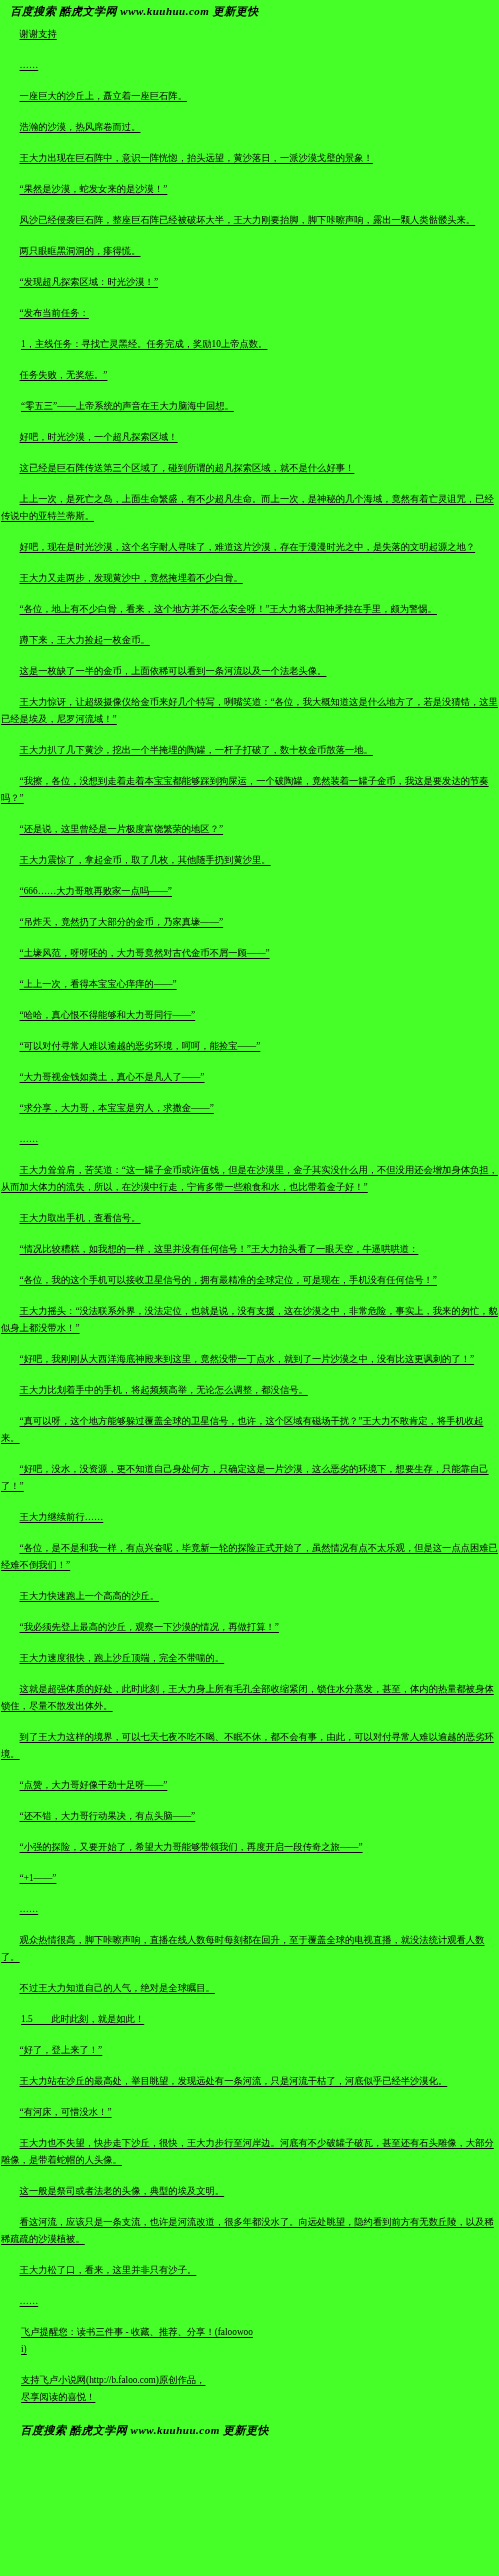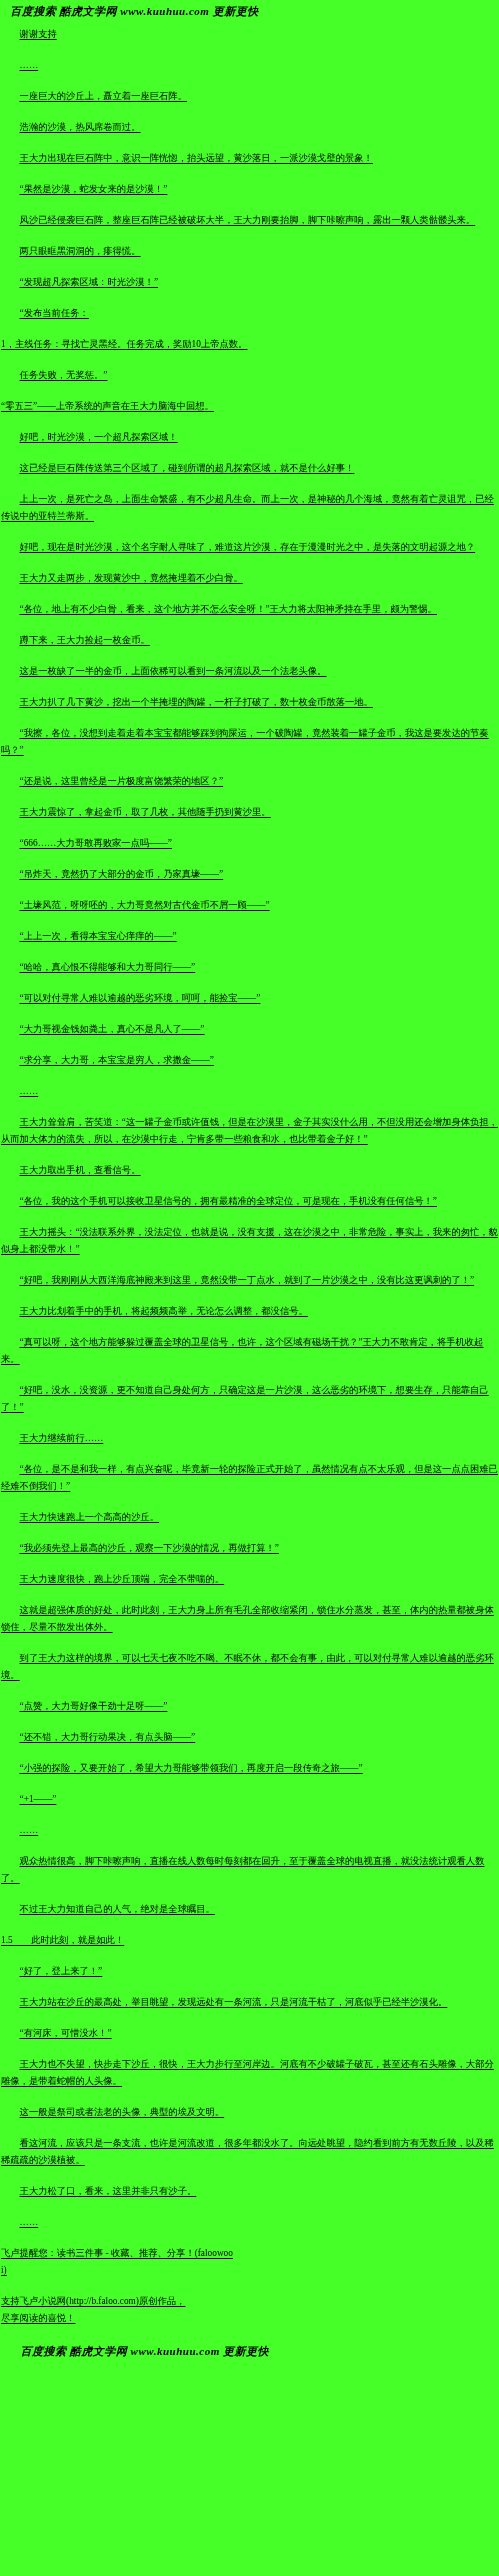--- a/index.html
+++ b/index.html
@@ -31,21 +31,21 @@
   .content { padding: 0 1px; }
   p.para {
     font-size: 9.3px;
     line-height: 17px;
     margin: 0 0 14px 0;
     text-indent: 2em;
     text-decoration: underline;
     text-underline-offset: 2.1px;
     word-break: break-all;
   }
-  p.para.no-indent { text-indent: 0; }
+  p.para.no-indent { text-indent: 0; margin-left: 20px; }
   p.para.cont { margin-top: -14px; }
 </style>
 </head>
 <body>
 
 <div class="page">
   <div class="banner top">百度搜索 酷虎文学网 www.kuuhuu.com 更新更快</div>
 
   <div class="content">
       <p class="para">谢谢支持</p>
@@ -62,35 +62,37 @@
       <p class="para">任务失败，无奖惩。”</p>
       <p class="para no-indent">“零五三”——上帝系统的声音在王大力脑海中回想。</p>
       <p class="para">好吧，时光沙漠，一个超凡探索区域！</p>
       <p class="para">这已经是巨石阵传送第三个区域了，碰到所谓的超凡探索区域，就不是什么好事！</p>
       <p class="para">上上一次，是死亡之岛，上面生命繁盛，有不少超凡生命。而上一次，是神秘的几个海域，竟然有着亡灵诅咒，已经传说中的亚特兰蒂斯。</p>
       <p class="para">好吧，现在是时光沙漠，这个名字耐人寻味了，难道这片沙漠，存在于漫漫时光之中，是失落的文明起源之地？</p>
       <p class="para">王大力又走两步，发现黄沙中，竟然掩埋着不少白骨。</p>
       <p class="para">“各位，地上有不少白骨，看来，这个地方并不怎么安全呀！”王大力将太阳神矛持在手里，颇为警惕。</p>
       <p class="para">蹲下来，王大力捡起一枚金币。</p>
       <p class="para">这是一枚缺了一半的金币，上面依稀可以看到一条河流以及一个法老头像。</p>
+      <p class="para">王大力惊讶，让超级摄像仪给金币来好几个特写，咧嘴笑道：“各位，我大概知道这是什么地方了，若是没猜错，这里已经是埃及，尼罗河流域！”</p>
       <p class="para">王大力扒了几下黄沙，挖出一个半掩埋的陶罐，一杆子打破了，数十枚金币散落一地。</p>
       <p class="para">“我擦，各位，没想到走着走着本宝宝都能够踩到狗屎运，一个破陶罐，竟然装着一罐子金币，我这是要发达的节奏吗？”</p>
       <p class="para">“还是说，这里曾经是一片极度富饶繁荣的地区？”</p>
       <p class="para">王大力震惊了，拿起金币，取了几枚，其他随手扔到黄沙里。</p>
       <p class="para">“666……大力哥敢再败家一点吗——”</p>
       <p class="para">“吊炸天，竟然扔了大部分的金币，乃家真壕——”</p>
       <p class="para">“土壕风范，呀呀呸的，大力哥竟然对古代金币不屑一顾——”</p>
       <p class="para">“上上一次，看得本宝宝心痒痒的——”</p>
       <p class="para">“哈哈，真心恨不得能够和大力哥同行——”</p>
       <p class="para">“可以对付寻常人难以逾越的恶劣环境，呵呵，能捡宝——”</p>
       <p class="para">“大力哥视金钱如粪土，真心不是凡人了——”</p>
       <p class="para">“求分享，大力哥，本宝宝是穷人，求撒金——”</p>
       <p class="para">……</p>
       <p class="para">王大力耸耸肩，苦笑道：“这一罐子金币或许值钱，但是在沙漠里，金子其实没什么用，不但没用还会增加身体负担，从而加大体力的流失，所以，在沙漠中行走，宁肯多带一些粮食和水，也比带着金子好！”</p>
       <p class="para">王大力取出手机，查看信号。</p>
+      <p class="para">“情况比较糟糕，如我想的一样，这里并没有任何信号！”王大力抬头看了一眼天空，牛逼哄哄道：</p>
       <p class="para">“各位，我的这个手机可以接收卫星信号的，拥有最精准的全球定位，可是现在，手机没有任何信号！”</p>
       <p class="para">王大力摇头：“没法联系外界，没法定位，也就是说，没有支援，这在沙漠之中，非常危险，事实上，我来的匆忙，貌似身上都没带水！”</p>
       <p class="para">“好吧，我刚刚从大西洋海底神殿来到这里，竟然没带一丁点水，就到了一片沙漠之中，没有比这更讽刺的了！”</p>
       <p class="para">王大力比划着手中的手机，将起频频高举，无论怎么调整，都没信号。</p>
       <p class="para">“真可以呀，这个地方能够躲过覆盖全球的卫星信号，也许，这个区域有磁场干扰？”王大力不敢肯定，将手机收起来。</p>
       <p class="para">“好吧，没水，没资源，更不知道自己身处何方，只确定这是一片沙漠，这么恶劣的环境下，想要生存，只能靠自己了！”</p>
       <p class="para">王大力继续前行……</p>
       <p class="para">“各位，是不是和我一样，有点兴奋呢，毕竟新一轮的探险正式开始了，虽然情况有点不太乐观，但是这一点点困难已经难不倒我们！”</p>
       <p class="para">王大力快速跑上一个高高的沙丘。</p>
       <p class="para">“我必须先登上最高的沙丘，观察一下沙漠的情况，再做打算！”</p>

